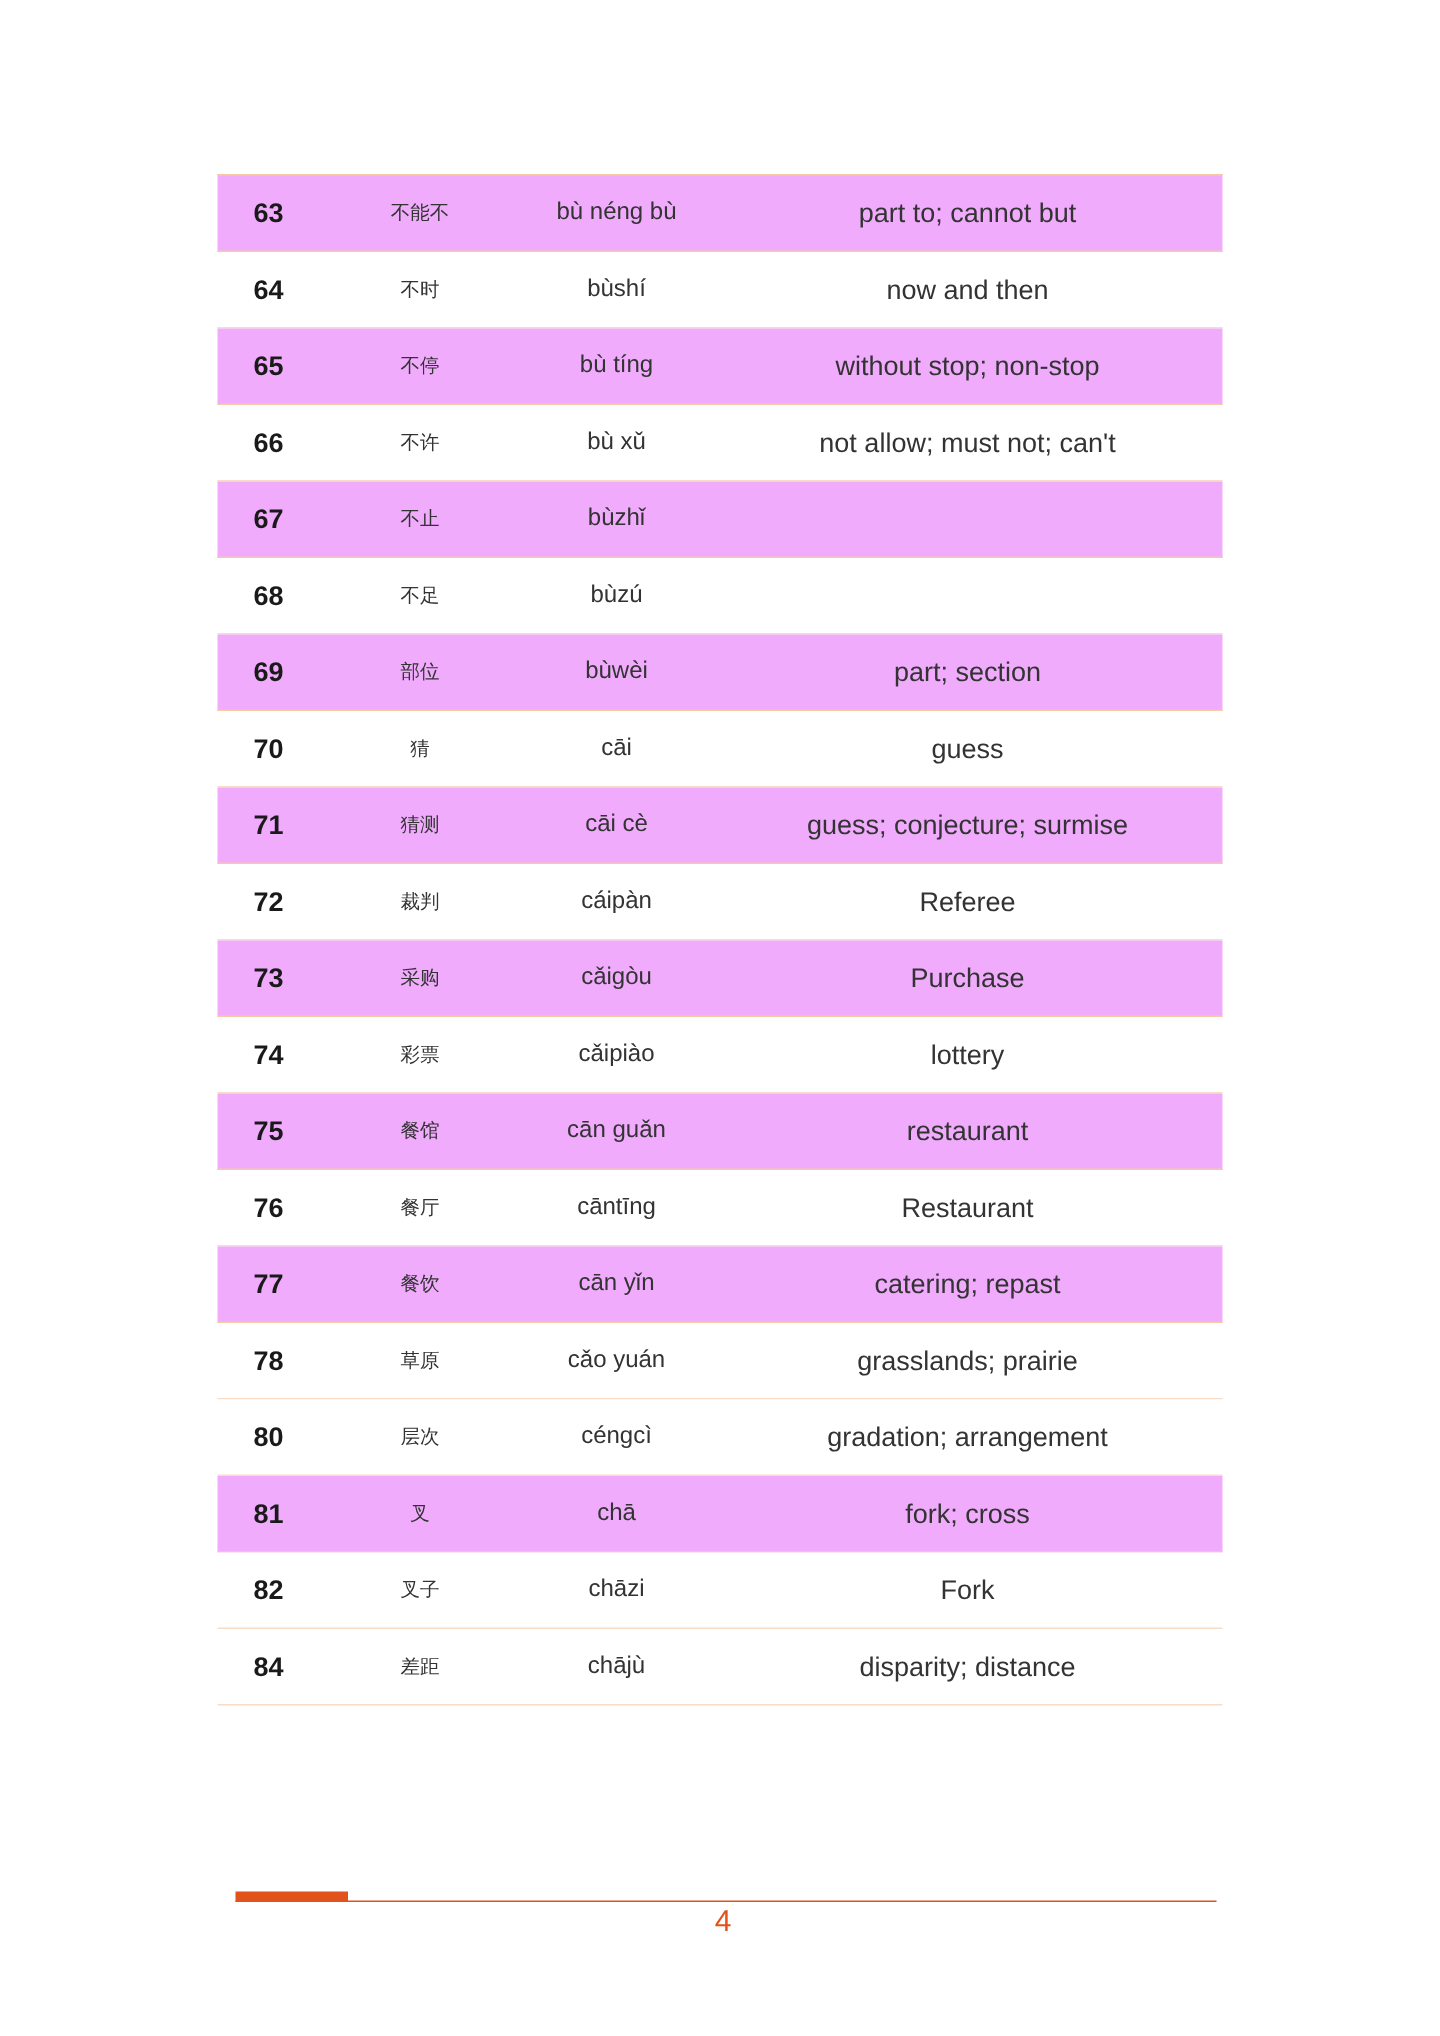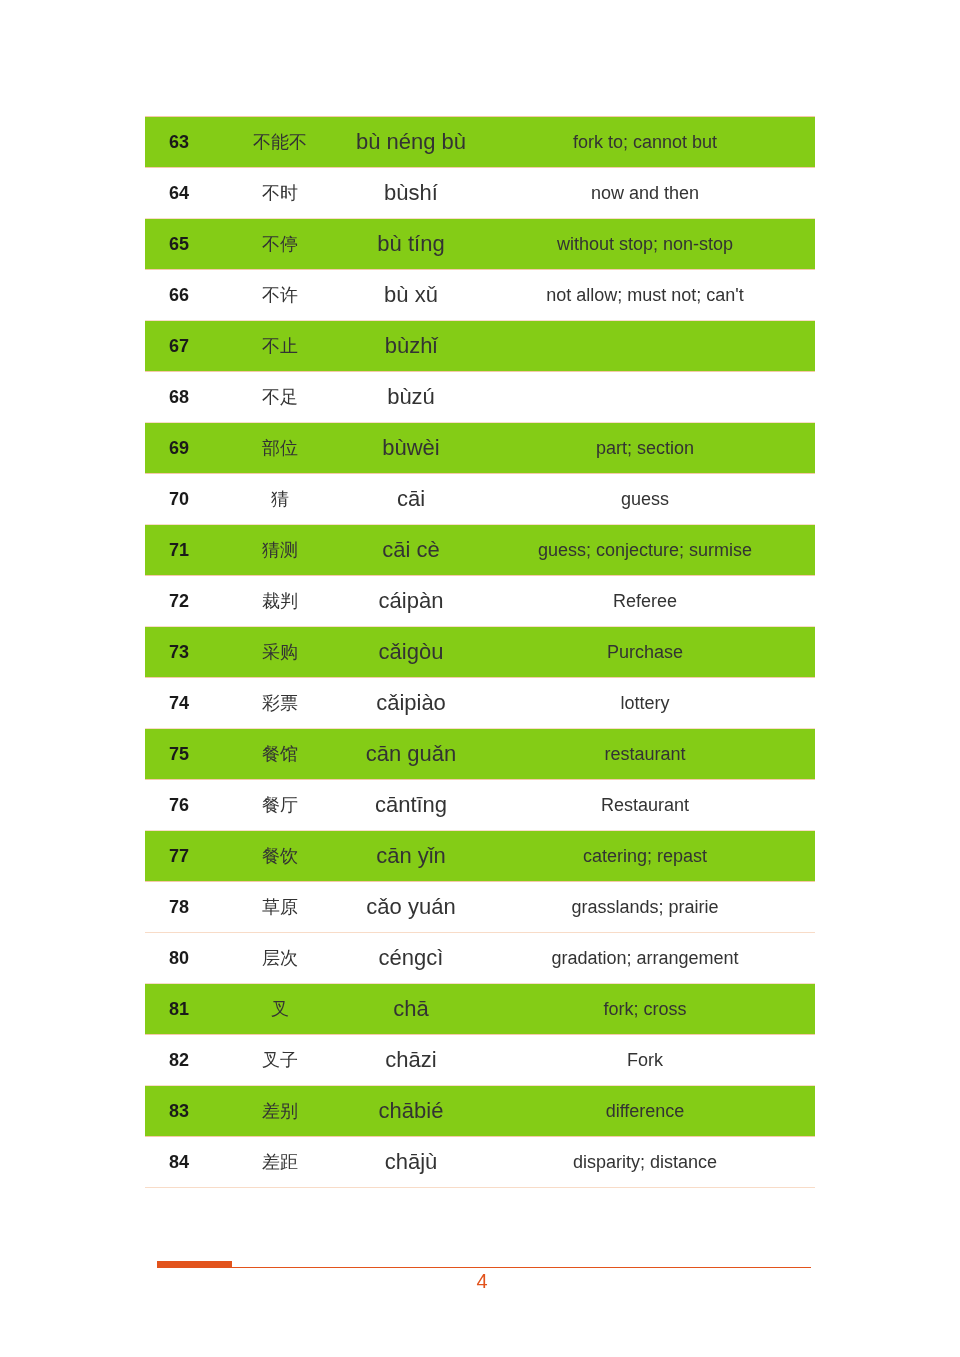--- a/index.html
+++ b/index.html
@@ -8,46 +8,46 @@
     font-family: "Liberation Sans", "DejaVu Sans", sans-serif; color: #222;
   }
   .table {
     position: absolute; left: 145px; top: 116px; width: 670px;
   }
   .row {
     display: flex; align-items: center; height: 50px;
     border-bottom: 1px solid #f5c9a8;
   }
   .row.first { border-top: 1px solid #f5c9a8; }
-  .row.shaded { background: #84cc16; }
+  .row.shaded { background: #f0abfc; }
   .row.plain { background: #ffffff; border-bottom-color: #f8dcc8; }
   .c-num { width: 68px; padding-left: 0; text-align: center; font-weight: bold; font-size: 18px; color: #1a1a1a; }
-  .c-han { width: 134px; text-align: center; font-size: 18px; font-family: "DejaVu Sans", sans-serif; color: #333; }
-  .c-pin { width: 128px; text-align: center; font-size: 22px; color: #333; }
+  .c-han { width: 134px; text-align: center; font-size: 13px; font-family: "DejaVu Sans", sans-serif; color: #333; }
+  .c-pin { width: 128px; text-align: center; font-size: 16px; color: #333; }
   .c-eng { flex: 1; text-align: center; font-size: 18px; color: #333; }
   .footer-line {
     position: absolute; left: 157px; top: 1267px; width: 654px; height: 1px; background: #e2531c;
   }
   .footer-bar {
     position: absolute; left: 157px; top: 1261px; width: 75px; height: 7px; background: #e2531c;
   }
   .page-num {
     position: absolute; left: 0; width: 964px; top: 1270px; text-align: center;
     font-size: 20px; color: #e2531c;
   }
 </style>
 </head>
 <body>
 
 <div class="table" id="vocab-table">
     <div class="row shaded first">
       <div class="c-num">63</div>
       <div class="c-han">不能不</div>
       <div class="c-pin">bù néng bù</div>
-      <div class="c-eng">fork to; cannot but</div>
+      <div class="c-eng">part to; cannot but</div>
     </div>
     <div class="row plain">
       <div class="c-num">64</div>
       <div class="c-han">不时</div>
       <div class="c-pin">bùshí</div>
       <div class="c-eng">now and then</div>
     </div>
     <div class="row shaded">
       <div class="c-num">65</div>
       <div class="c-han">不停</div>
@@ -141,26 +141,20 @@
       <div class="c-han">叉</div>
       <div class="c-pin">chā</div>
       <div class="c-eng">fork; cross</div>
     </div>
     <div class="row plain">
       <div class="c-num">82</div>
       <div class="c-han">叉子</div>
       <div class="c-pin">chāzi</div>
       <div class="c-eng">Fork</div>
     </div>
-    <div class="row shaded">
-      <div class="c-num">83</div>
-      <div class="c-han">差别</div>
-      <div class="c-pin">chābié</div>
-      <div class="c-eng">difference</div>
-    </div>
     <div class="row plain">
       <div class="c-num">84</div>
       <div class="c-han">差距</div>
       <div class="c-pin">chājù</div>
       <div class="c-eng">disparity; distance</div>
     </div>
   </div>
 
 <div class="footer-bar"></div>
 <div class="footer-line"></div>

